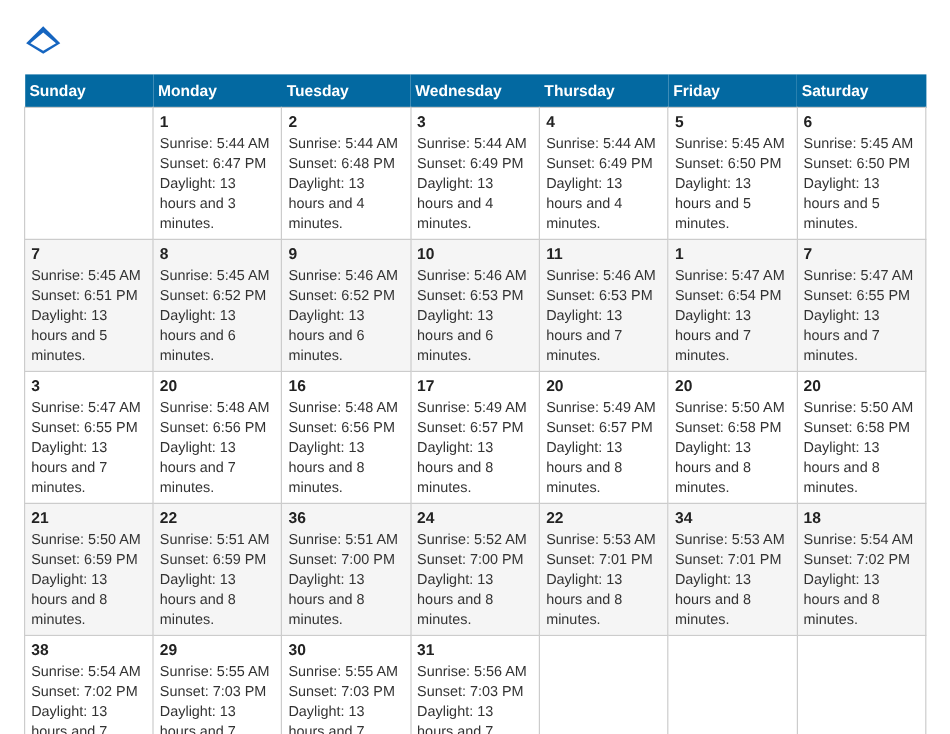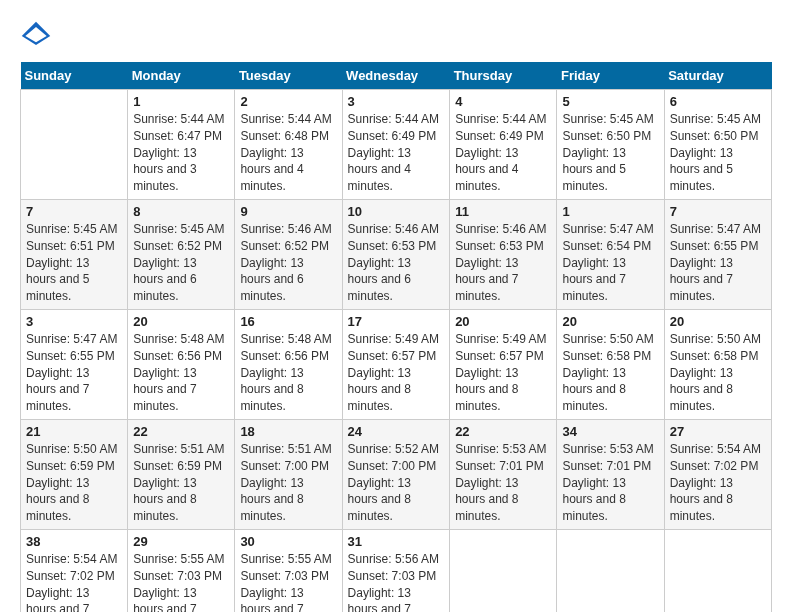--- a/index.html
+++ b/index.html
@@ -202,37 +202,37 @@
       <tr>
         <td>
           <div class="day-number">21</div>
           <div class="day-detail">Sunrise: 5:50 AM<br>Sunset: 6:59 PM<br>Daylight: 13 hours and 8 minutes.</div>
         </td>
         <td>
           <div class="day-number">22</div>
           <div class="day-detail">Sunrise: 5:51 AM<br>Sunset: 6:59 PM<br>Daylight: 13 hours and 8 minutes.</div>
         </td>
         <td>
-          <div class="day-number">18</div>
+          <div class="day-number">36</div>
           <div class="day-detail">Sunrise: 5:51 AM<br>Sunset: 7:00 PM<br>Daylight: 13 hours and 8 minutes.</div>
         </td>
         <td>
           <div class="day-number">24</div>
           <div class="day-detail">Sunrise: 5:52 AM<br>Sunset: 7:00 PM<br>Daylight: 13 hours and 8 minutes.</div>
         </td>
         <td>
           <div class="day-number">22</div>
           <div class="day-detail">Sunrise: 5:53 AM<br>Sunset: 7:01 PM<br>Daylight: 13 hours and 8 minutes.</div>
         </td>
         <td>
           <div class="day-number">34</div>
           <div class="day-detail">Sunrise: 5:53 AM<br>Sunset: 7:01 PM<br>Daylight: 13 hours and 8 minutes.</div>
         </td>
         <td>
-          <div class="day-number">27</div>
+          <div class="day-number">18</div>
           <div class="day-detail">Sunrise: 5:54 AM<br>Sunset: 7:02 PM<br>Daylight: 13 hours and 8 minutes.</div>
         </td>
       </tr>
       <tr>
         <td>
           <div class="day-number">38</div>
           <div class="day-detail">Sunrise: 5:54 AM<br>Sunset: 7:02 PM<br>Daylight: 13 hours and 7 minutes.</div>
         </td>
         <td>
           <div class="day-number">29</div>

